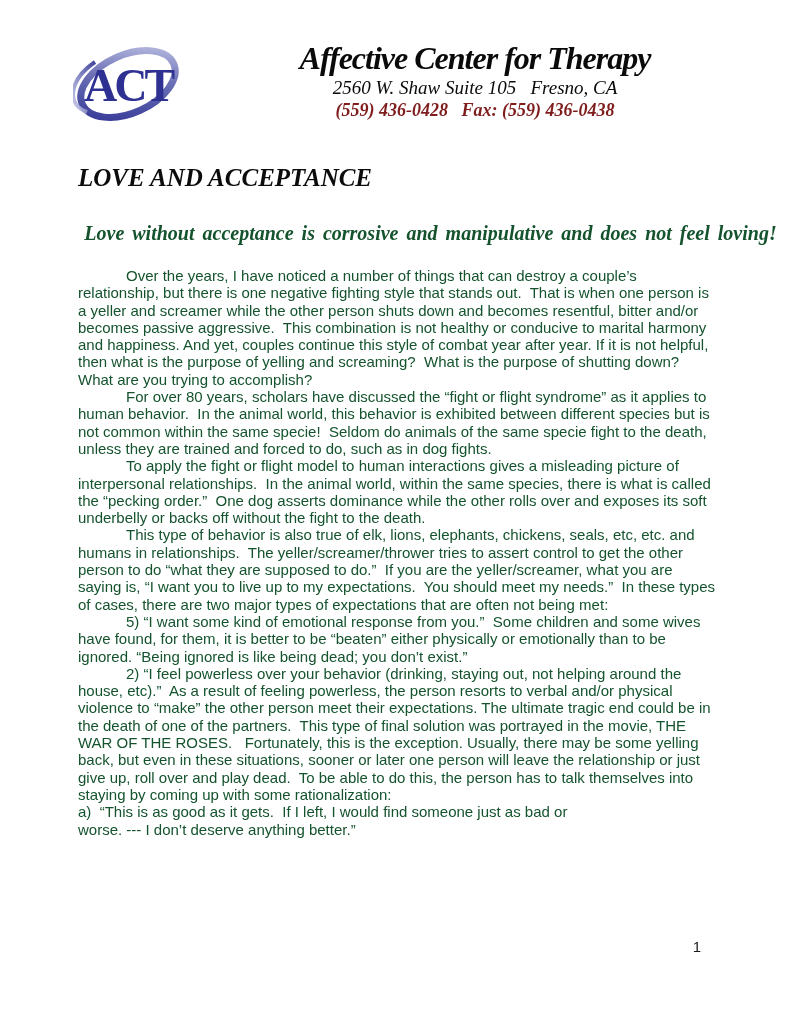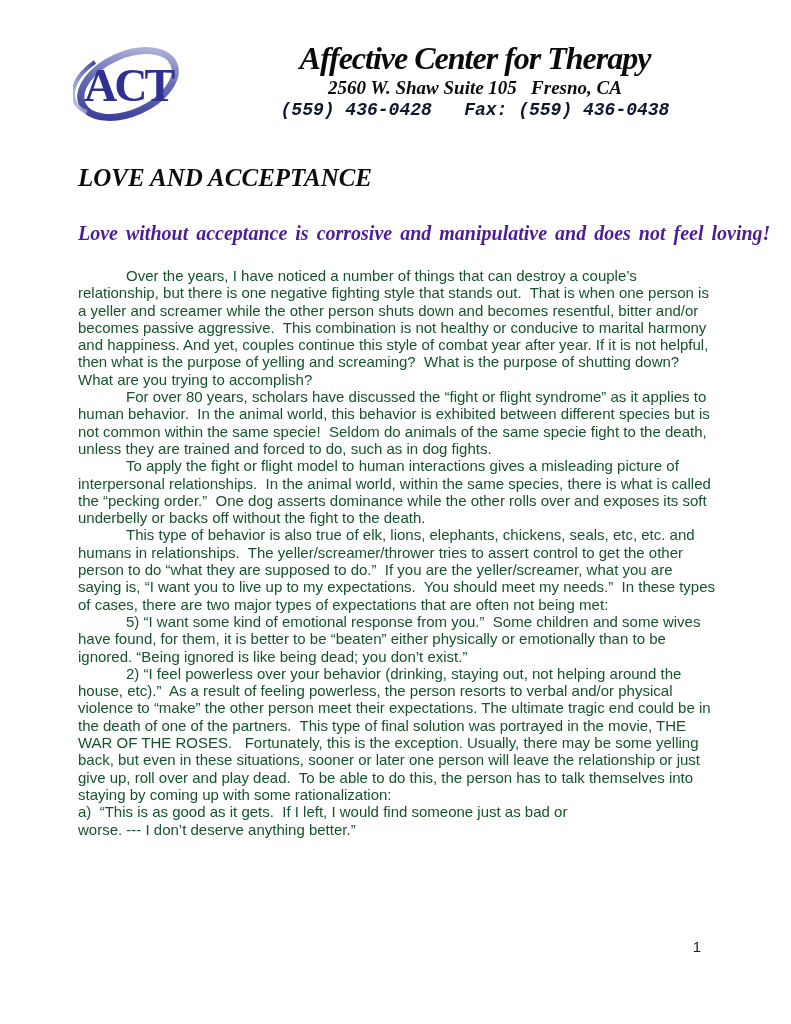--- a/index.html
+++ b/index.html
@@ -36,55 +36,56 @@
     font-weight: 700;
     font-size: 32px;
     line-height: 1.0;
     letter-spacing: -1px;
     color: #0a0a0a;
     white-space: nowrap;
   }
   .org-address {
     font-family: "Liberation Serif", serif;
     font-style: italic;
-    font-weight: 700;
+    font-weight: 400;
     font-size: 19px;
     line-height: 1.15;
     margin-top: 3px;
     color: #0a0a0a;
     white-space: pre;
   }
   .org-phone {
-    font-family: Liberation Mono, monospace;
+    font-family: Liberation Serif, serif;
     font-style: italic;
     font-weight: 700;
     font-size: 18px;
     line-height: 1.15;
     margin-top: 1px;
-    color: #0f172a;
+    color: #7f1d1d;
     white-space: pre;
   }
   
   .doc-title {
     font-family: "Liberation Serif", serif;
     font-style: italic;
     font-weight: 700;
     font-size: 25px;
     letter-spacing: 0px;
     color: #0c0c0c;
     margin: 30px 0 0 78px;
   }
   .doc-subtitle {
     font-family: "Liberation Serif", serif;
     font-style: italic;
     font-weight: 600;
     font-size: 20px;
     word-spacing: 3px;
-    color: #4c1d95;
+    color: #14532d;
     margin: 30px 8px 0 78px;
+    text-align: center;
   }
   
   .body-text {
     margin: 22px 75px 0 78px;
     width: 638px;
     font-size: 15px;
     line-height: 17.3px;
     color: #14532d;
   }
   .para {

